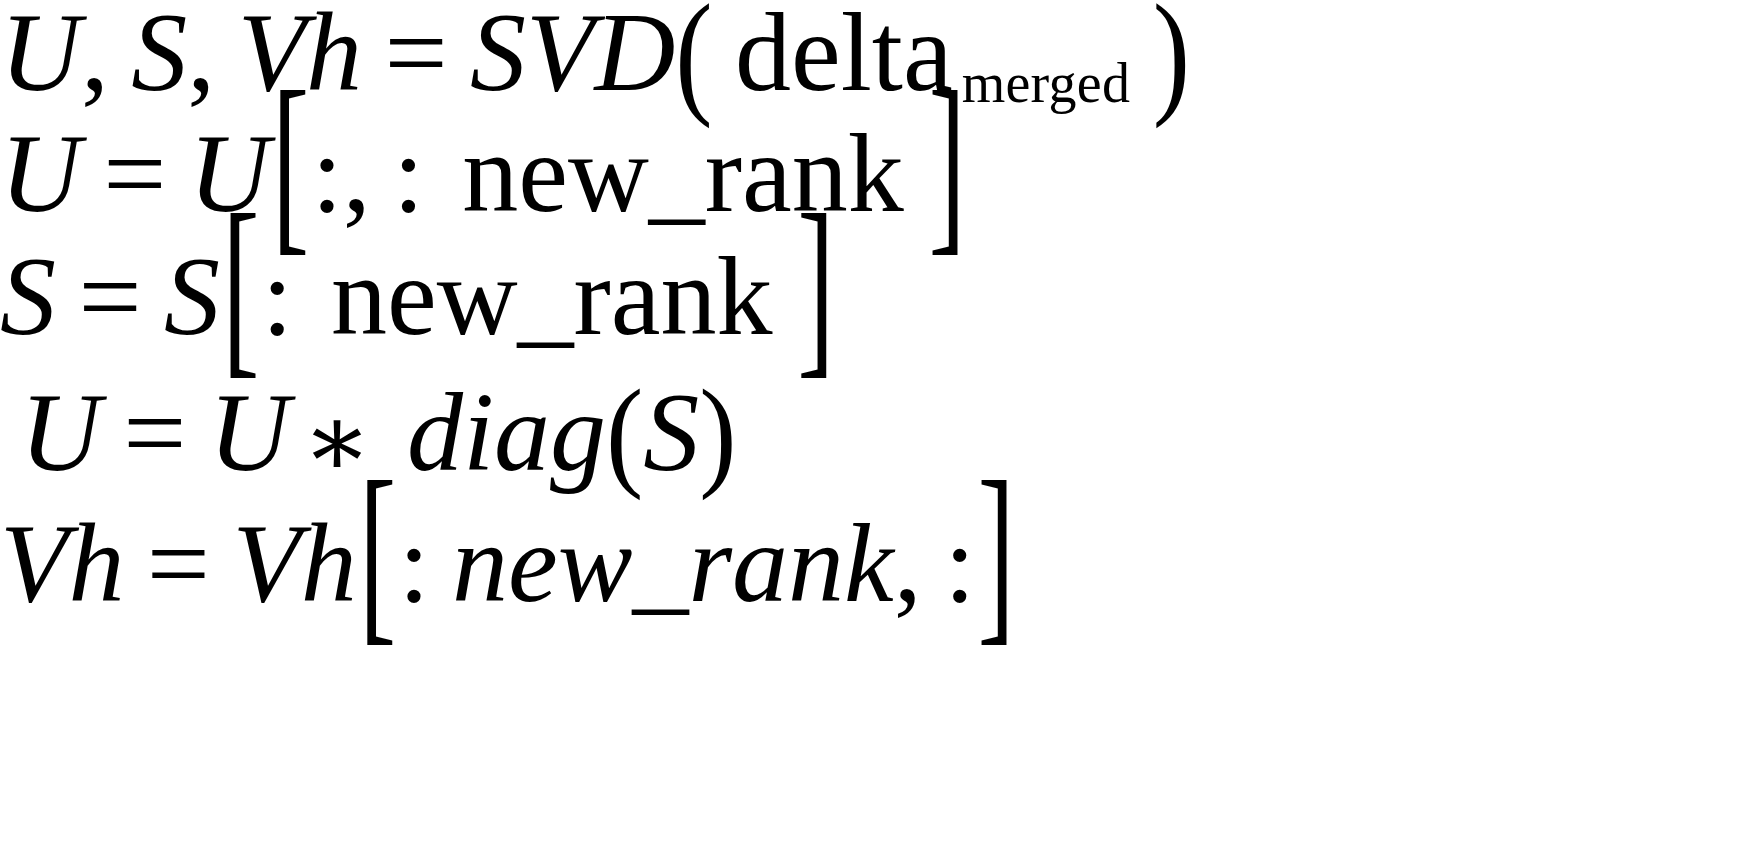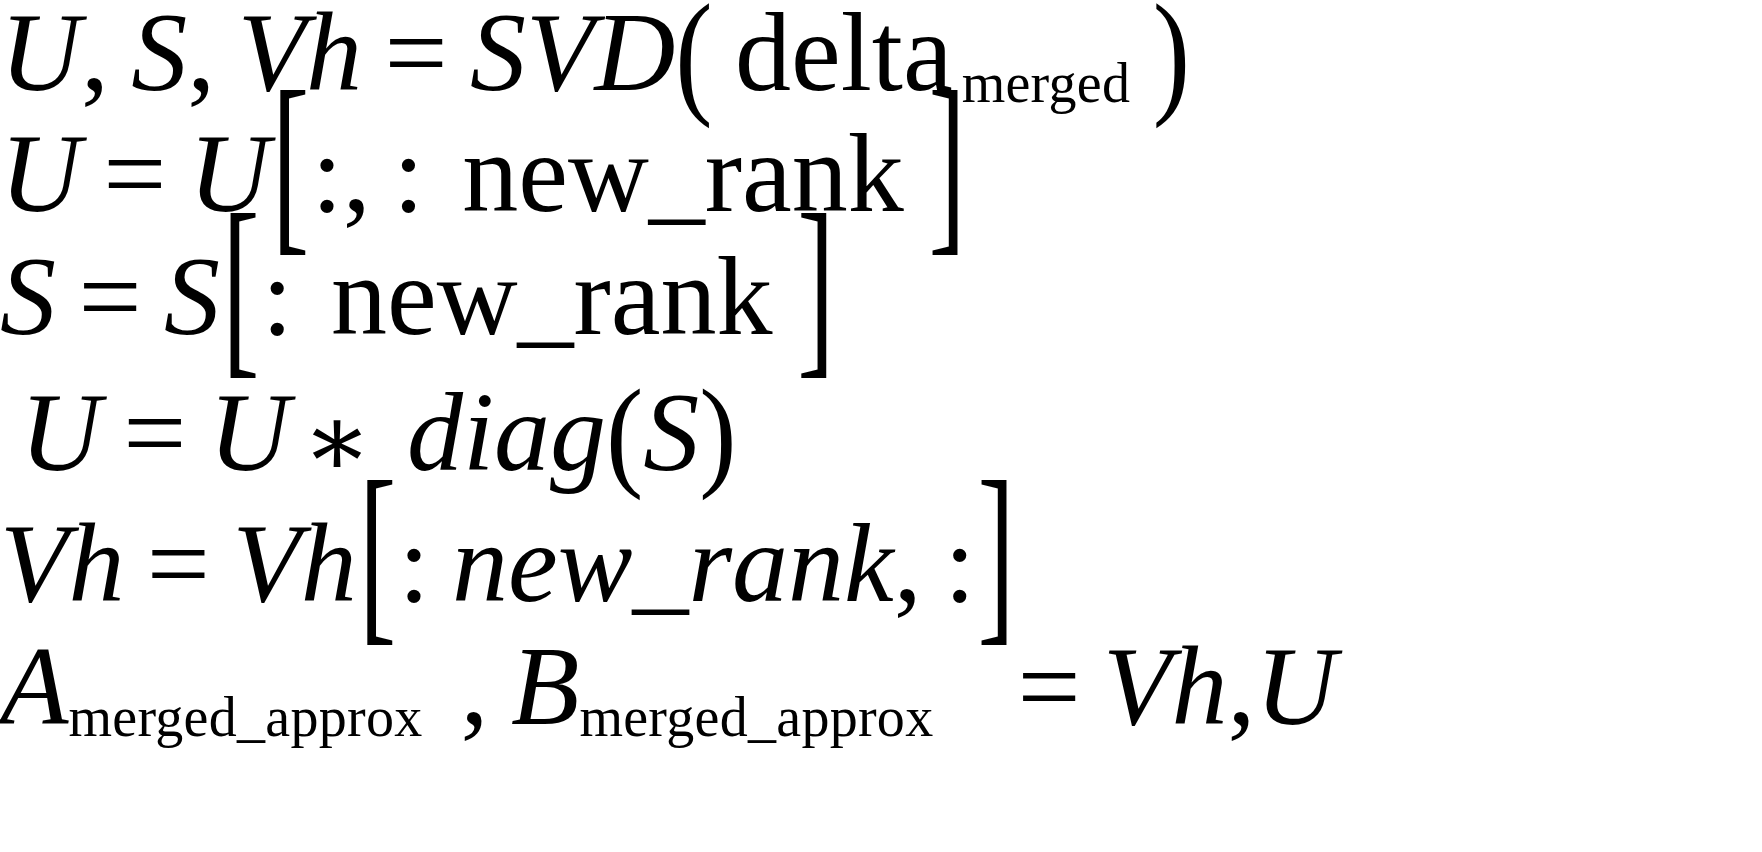--- a/index.html
+++ b/index.html
@@ -118,17 +118,14 @@
   </div>
 
   <div class="eq-line line-4">
     <span class="mi">U</span><span class="op op-eq">=</span><span class="mi">U</span><span class="op-star">∗</span><span class="thin"></span><span class="mi">diag</span><span class="paren-sm">(</span><span class="mi">S</span><span class="paren-sm">)</span>
   </div>
 
   <div class="eq-line line-5">
     <span class="mi">Vh</span><span class="op op-eq">=</span><span class="mi">Vh</span><span class="brk">[</span><span class="colon">:</span><span class="thin"></span><span class="mi">new_rank</span><span class="punct">,</span><span class="thin"></span><span class="colon">:</span><span class="brk">]</span>
   </div>
 
-  <div class="eq-line line-6">
-    <span class="mi">A</span><span class="sub">merged_approx</span><span class="med"></span><span class="punct">,</span><span class="thin"></span><span class="mi">B</span><span class="sub">merged_approx</span><span class="wide"></span><span class="op op-eq">=</span><span class="mi">Vh</span><span class="punct">,</span><span class="mi">U</span>
-  </div>
 
 </div>
 
 </body></html>

